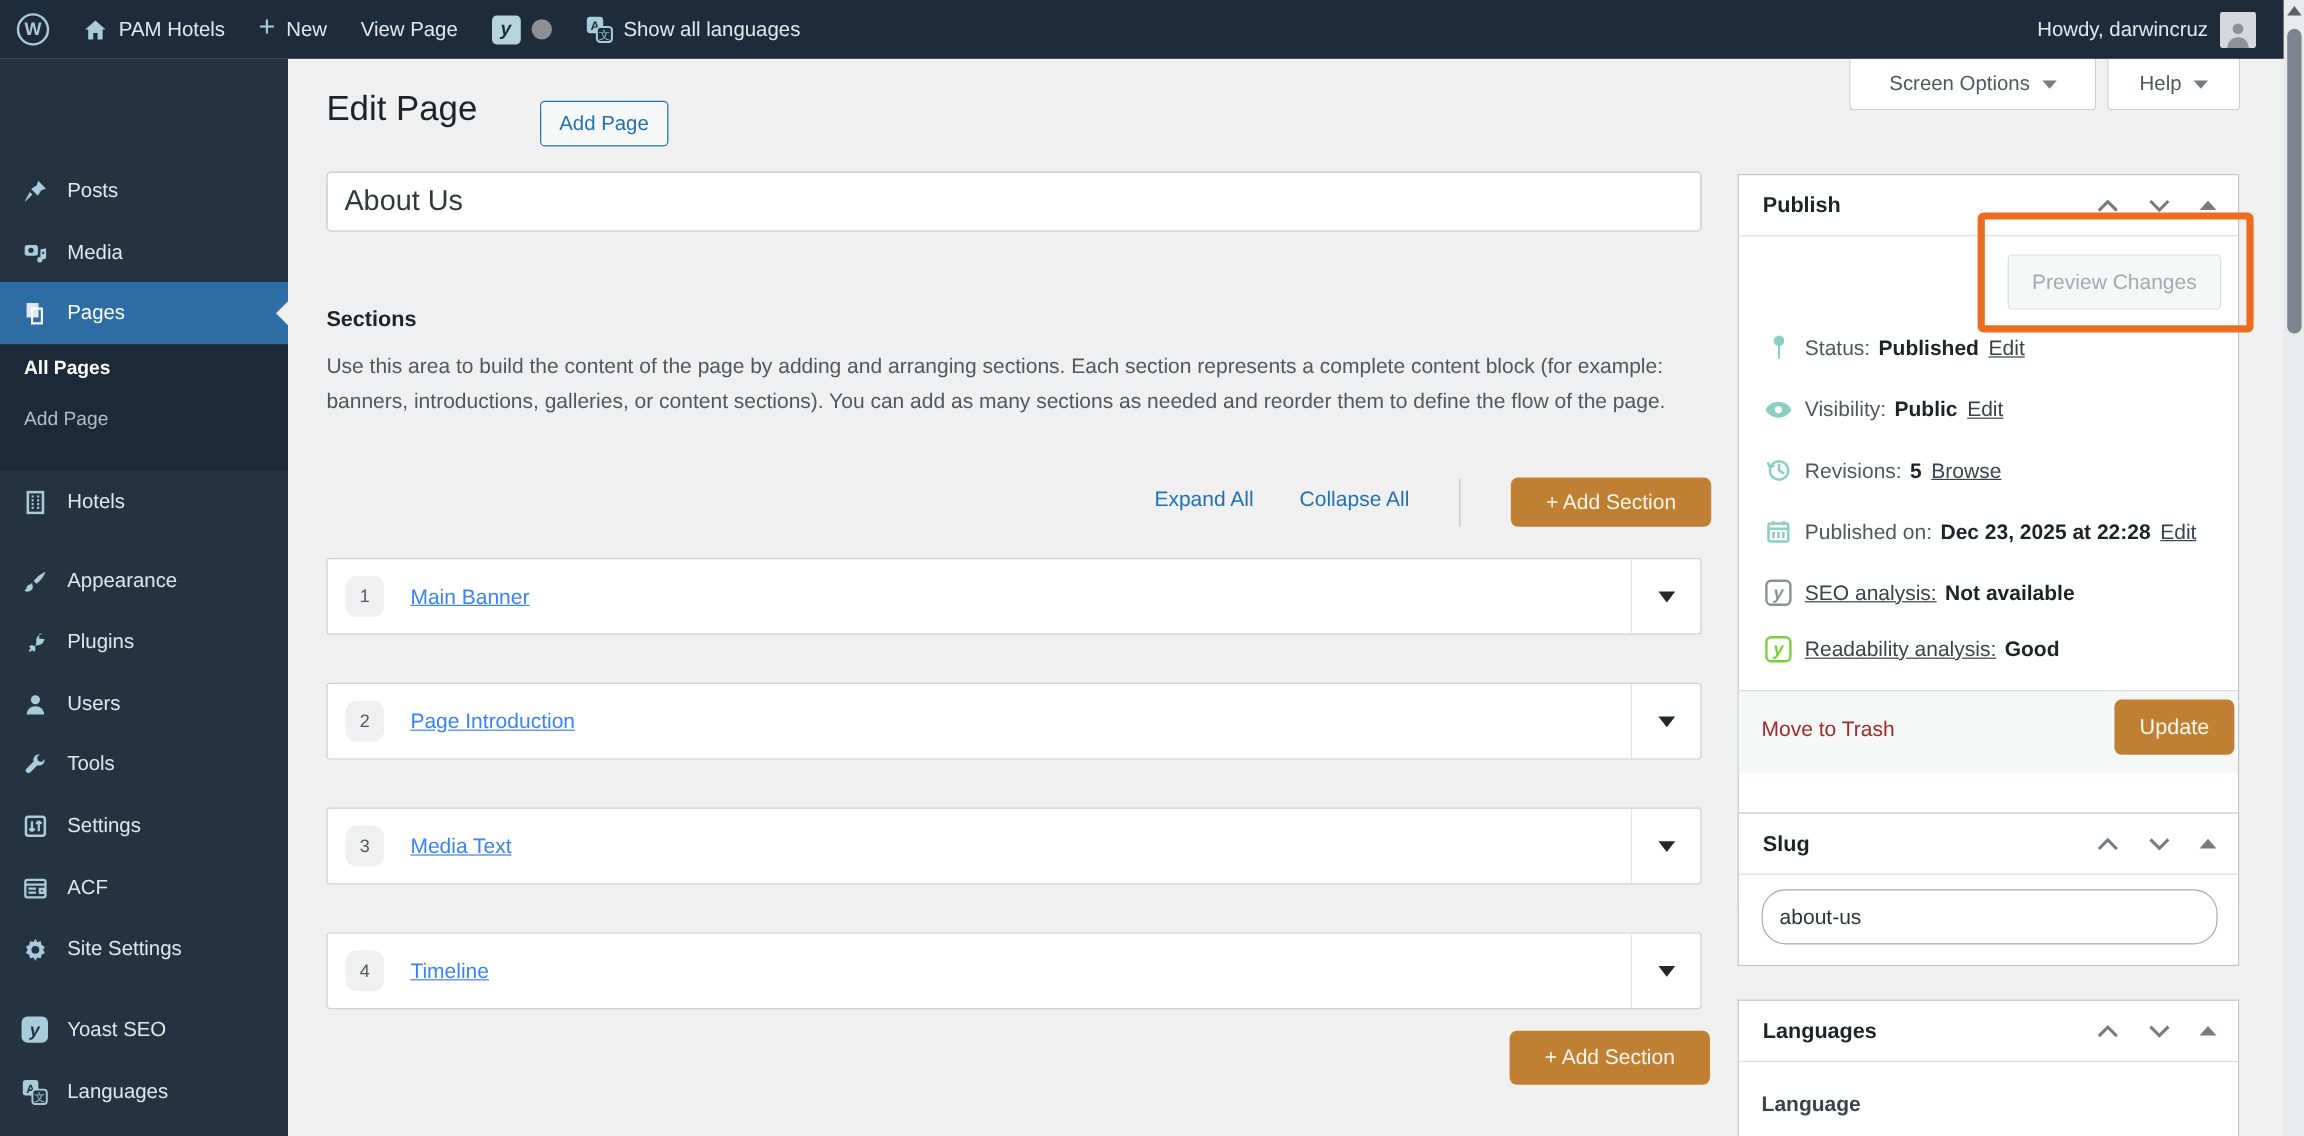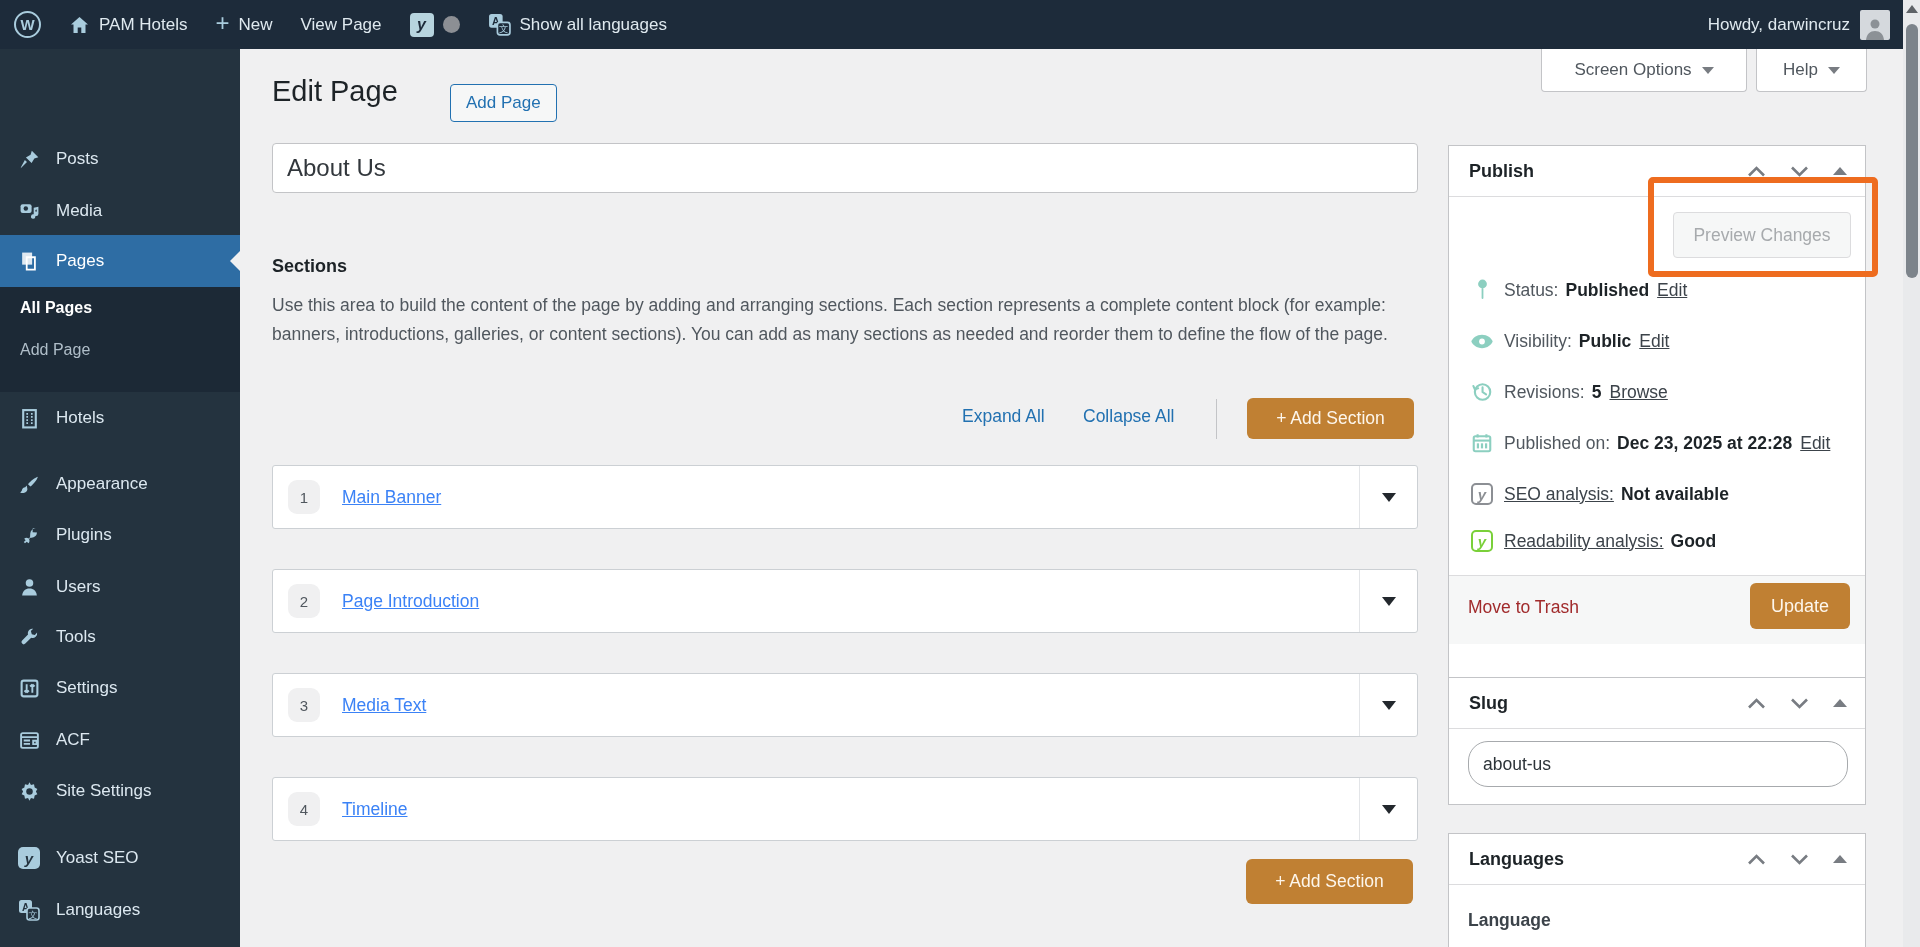--- a/index.html
+++ b/index.html
@@ -10,21 +10,21 @@
   .admin-bar { position:absolute; top:0; left:0; width:1920px; height:49px; background:#1d2b3a;
     color:#dfe9ef; display:flex; align-items:center; font-size:17px; z-index:30; }
   .ab-item { display:flex; align-items:center; gap:9px; padding:0 14px; height:49px; cursor:pointer; }
   .wp-logo { width:27px; height:27px; border:2px solid #a9ccdd; border-radius:50%; color:#a9ccdd;
     display:flex; align-items:center; justify-content:center; font-weight:700; font-size:15px; }
   .ab-icon { color:#a9ccdd; display:flex; align-items:center; }
   .ab-plus { color:#a9ccdd; font-size:24px; font-weight:400; line-height:1; margin-top:-3px; }
   .yoast-bar-icon { width:24px; height:24px; background:#b7d4de; border-radius:4px; color:#1d2b3a;
     font-weight:700; font-style:italic; display:flex; align-items:center; justify-content:center; font-size:16px; }
   .gray-dot { width:17px; height:17px; border-radius:50%; background:#8c8f94; }
-  .ab-right { margin-left:auto; display:flex; align-items:center; gap:10px; padding-right:30px; height:49px; cursor:pointer; }
+  .ab-right { margin-left:auto; display:flex; align-items:center; gap:10px; padding-right:40px; height:49px; cursor:pointer; }
   .avatar { width:30px; height:30px; background:#d5d9dd; border-radius:2px; display:flex; align-items:flex-end; justify-content:center; overflow:hidden; }
 
   
   .sidebar { position:absolute; top:49px; left:0; width:240px; height:898px; background:#24333f; z-index:20; }
   .menu-item { position:absolute; left:0; width:240px; height:52px; display:flex; align-items:center;
     padding-left:17px; gap:15px; color:#dce8f0; font-size:17px; cursor:pointer; }
   .menu-item .mi-icon { width:24px; display:flex; justify-content:center; color:#a9ccdd; }
   .menu-item.active { background:#2e6da4; color:#fff; }
   .menu-item.active .mi-icon { color:#fff; }
   .menu-item.active::after { content:""; position:absolute; right:0; top:50%; transform:translateY(-50%);
@@ -46,21 +46,21 @@
   .h1-title { position:absolute; left:272px; top:75px; font-size:29px; font-weight:400; color:#1d2327; }
   .add-page-btn { position:absolute; left:450px; top:84px; height:38px; padding:0 15px; background:#f6f7f7;
     border:1px solid #2271b1; border-radius:4px; color:#2271b1; font-size:17px; display:flex; align-items:center; cursor:pointer; }
   .title-input { position:absolute; left:272px; top:143px; width:1146px; height:50px; border:1px solid #c3c4c7;
     border-radius:4px; background:#fff; font-size:24px; color:#32373c; padding:0 14px; font-family:"Liberation Sans",sans-serif; }
   .sections-heading { position:absolute; left:272px; top:256px; font-size:18px; font-weight:700; color:#1d2327; }
   .sections-desc { position:absolute; left:272px; top:291px; width:1152px; font-size:17.5px; line-height:29px; color:#50575e; }
   .link-blue { color:#2271b1; text-decoration:none; font-size:17.5px; cursor:pointer; }
   .vdivider { position:absolute; left:1216px; top:399px; width:1px; height:40px; background:#c3c4c7; }
   .btn-tan { background:#c08033; color:#fdf6ec; border:none; border-radius:6px; font-size:17.5px;
-    display:flex; align-items:center; justify-content:center; cursor:pointer; font-family:"Liberation Sans",sans-serif; }
+    display:flex; align-items:center; justify-content:center; cursor:pointer; font-family:"Liberation Sans",sans-serif;margin-left:12px; }
   .section-row { position:absolute; left:272px; width:1146px; height:64px; background:#fff; border:1px solid #ccd0d4;
     border-radius:3px; display:flex; align-items:center; cursor:pointer; }
   .row-num { width:32px; height:34px; background:#f0f0f1; border-radius:9px; color:#50575e; font-size:15px;
     display:flex; align-items:center; justify-content:center; margin-left:15px; }
   .row-title { margin-left:22px; font-size:17.5px; font-weight:500; color:#3b82f6;text-decoration:underline; }
   .row-right { margin-left:auto; height:100%; display:flex; align-items:center; border-left:1px solid #e3e5e8; width:58px; justify-content:center; }
   .tri-down { width:0; height:0; border-left:7px solid transparent; border-right:7px solid transparent; border-top:9px solid #23282d; }
 
   
   .panel { position:absolute; left:1448px; width:418px; background:#fff; border:1px solid #c3c4c7; }

